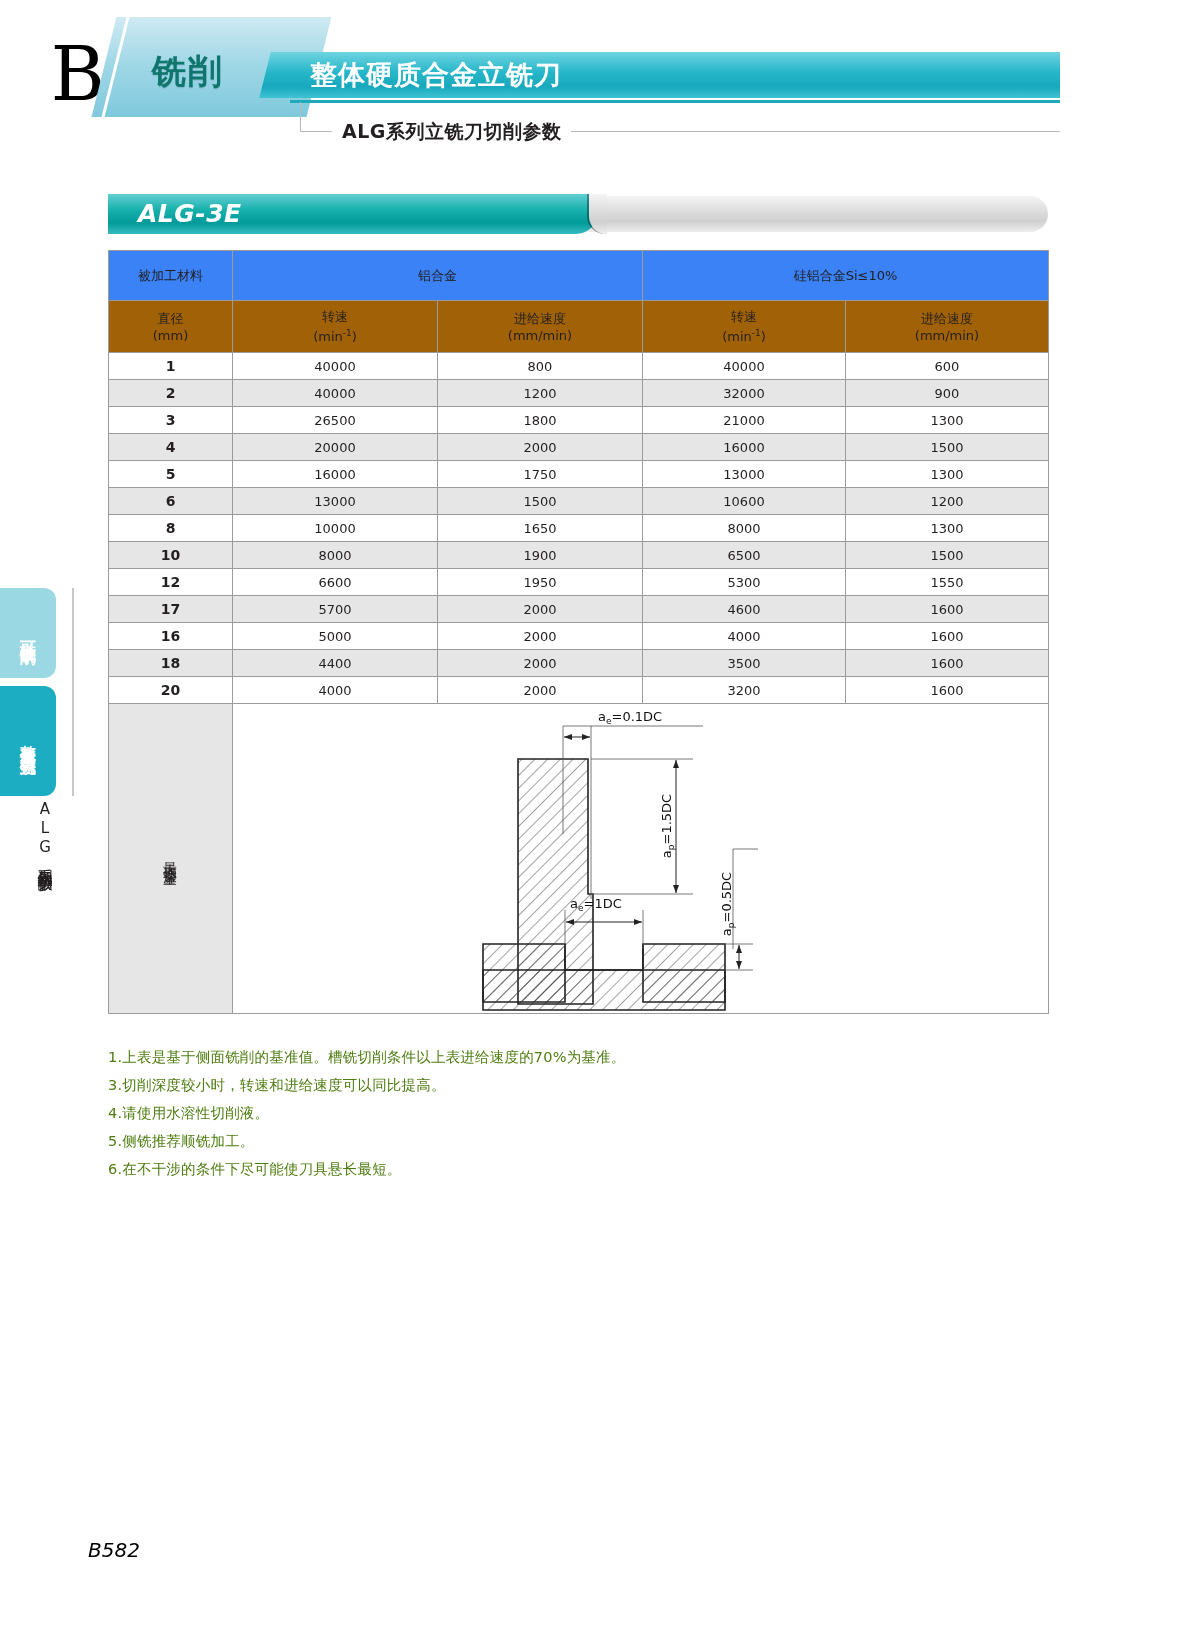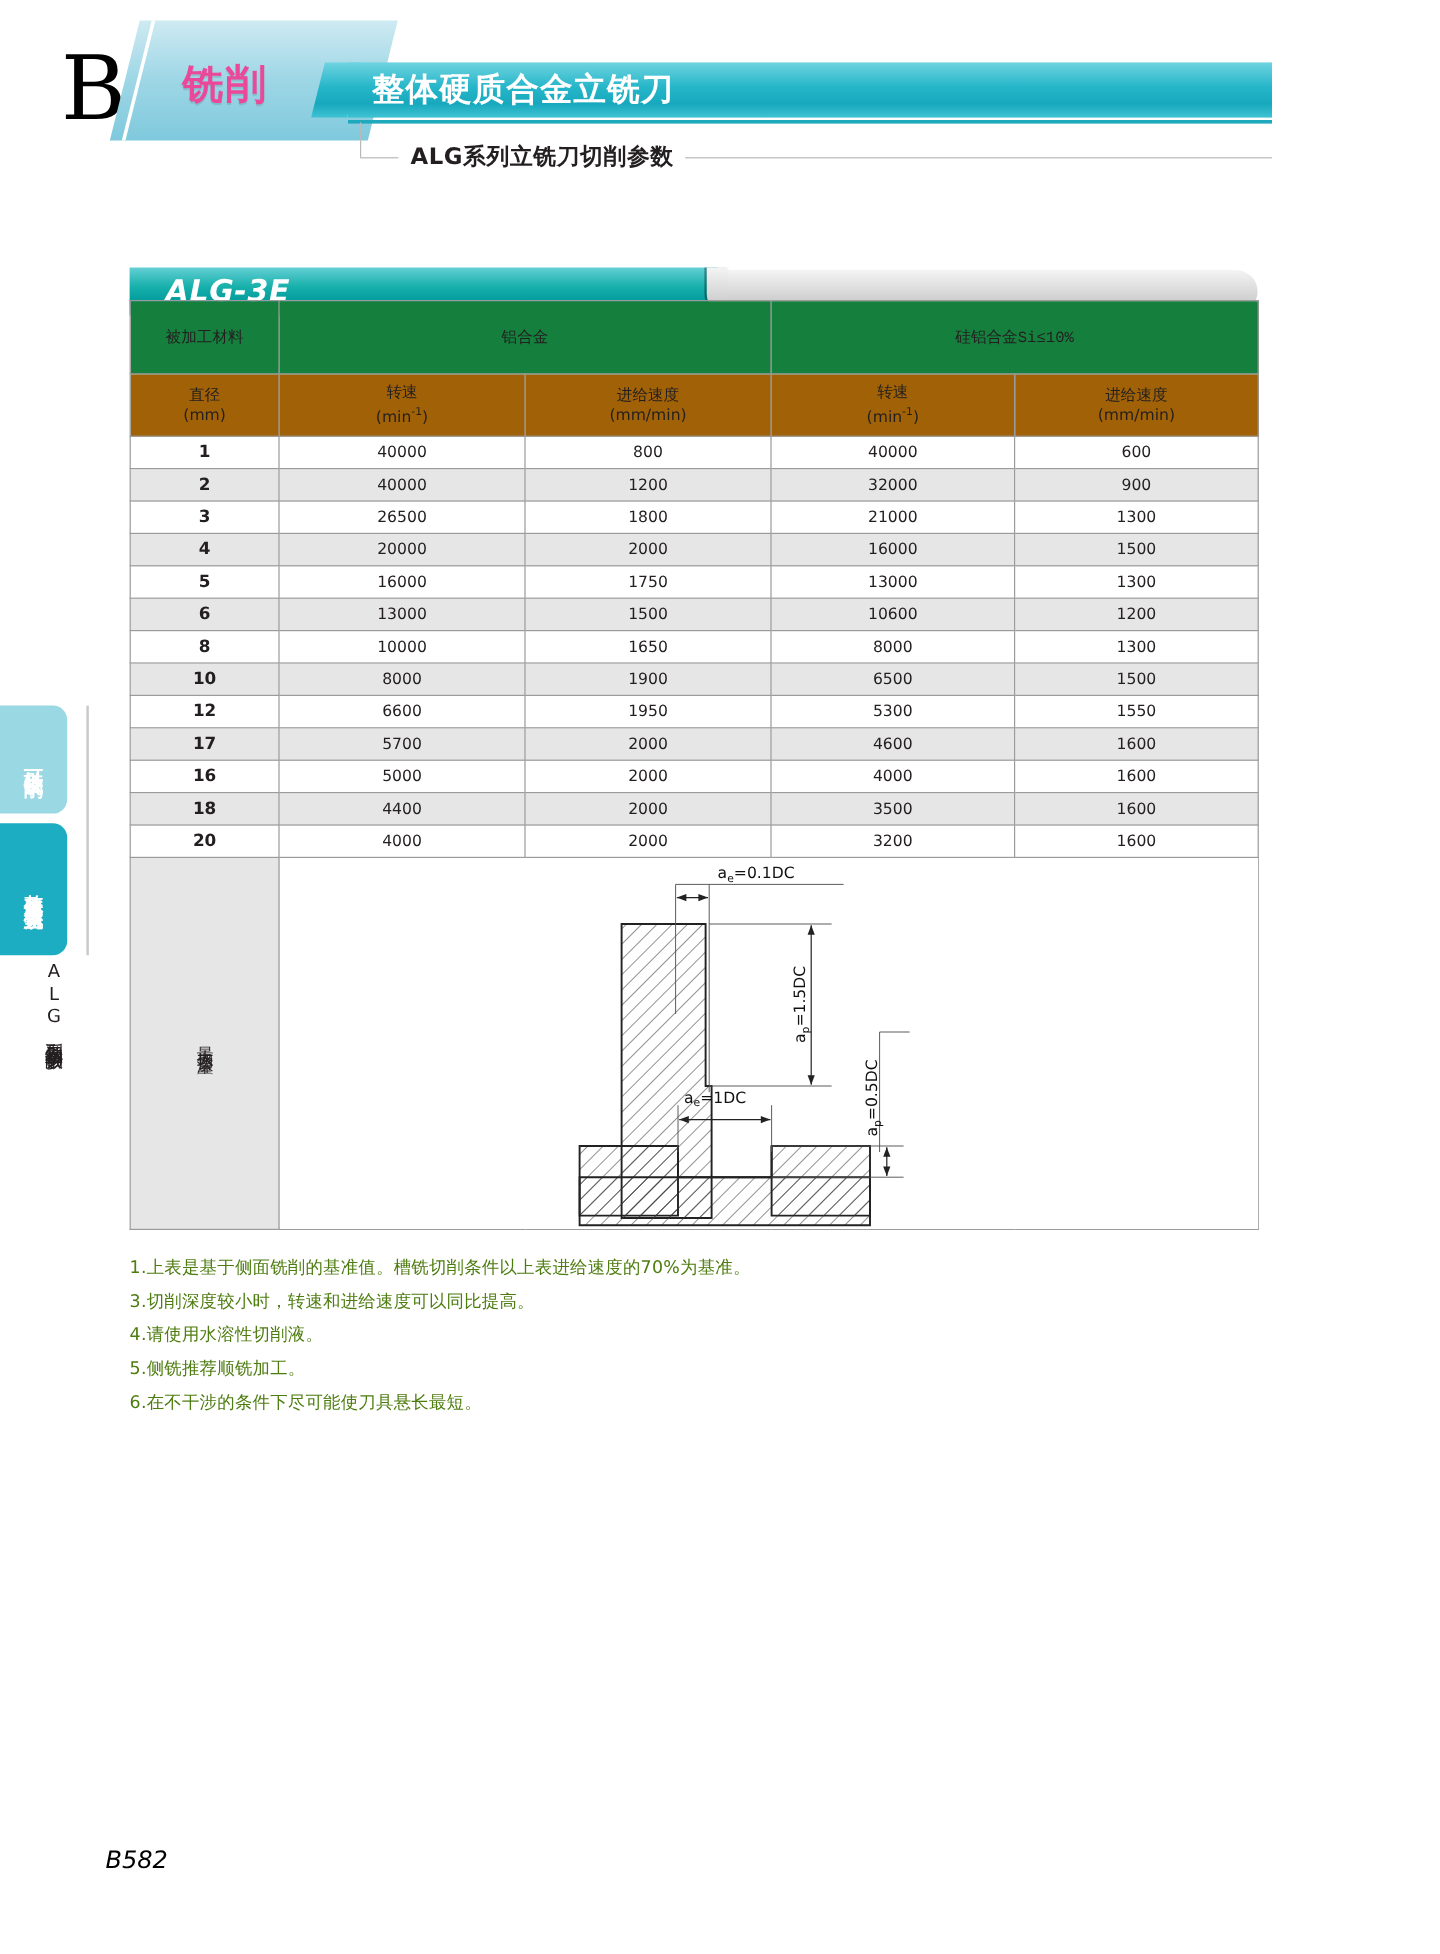--- a/index.html
+++ b/index.html
@@ -21,21 +21,21 @@
   .hdr-parallelogram {
     position:absolute; left:104px; top:17px; width:215px; height:100px;
     background:linear-gradient(180deg,#cfeaf2 0%,#9fd7e6 48%,#7fc9dd 100%);
     transform:skewX(-14deg);
   }
   .hdr-parallelogram .notch {
     position:absolute; left:10px; top:0; width:3px; height:100px; background:#ffffff;
   }
   .hdr-cat {
     position:absolute; left:152px; top:48px; width:140px; height:46px;
-    font-size:34px; font-weight:700; color:#ec4899; letter-spacing:2px;
+    font-size:34px; font-weight:700; color:#0f766e; letter-spacing:2px;
     line-height:46px; text-shadow:0 1px 1px rgba(0,0,0,.12);
   }
   .hdr-bar {
     position:absolute; left:290px; top:52px; width:770px; height:46px;
     background:linear-gradient(180deg,#6fd3e0 0%,#25b6c9 45%,#17a8bd 75%,#3fc3d3 100%);
   }
   .hdr-bar::before{
     content:""; position:absolute; left:-25px; top:0; width:30px; height:46px;
     background:linear-gradient(180deg,#6fd3e0 0%,#25b6c9 45%,#17a8bd 75%,#3fc3d3 100%);
     transform:skewX(-14deg);
@@ -78,21 +78,21 @@
     position:absolute; left:72px; top:588px; width:2px; height:208px;
     background:#c8c8c8;
   }
   .side-vtext {
     position:absolute; left:30px; top:800px; width:30px;
     writing-mode:vertical-rl; text-orientation:upright;
     font-size:15px; color:#231f20; letter-spacing:1px; line-height:30px;
   }
 
   
-  .alg-wrap { position:absolute; left:108px; top:194px; width:940px; height:40px;margin-top:29px; }
+  .alg-wrap { position:absolute; left:108px; top:194px; width:940px; height:40px; }
   .alg-gray {
     position:absolute; left:468px; top:2px; width:472px; height:36px;
     background:linear-gradient(180deg,#f4f4f4 0%,#dcdcdc 45%,#cfcfcf 70%,#ededed 100%);
     border-radius:0 18px 18px 0;
   }
   .alg-pill {
     position:absolute; left:0; top:0; width:490px; height:40px;
     background:linear-gradient(180deg,#63cfd4 0%,#17b0ab 40%,#039a9b 72%,#35bcbd 100%);
     border-radius:0 0 22px 0;
   }
@@ -111,21 +111,21 @@
   
   .tbl {
     position:absolute; left:108px; top:250px; width:940px;
     border-collapse:collapse; table-layout:fixed;
   }
   .tbl td, .tbl th {
     border:1px solid #9b9b9b; text-align:center; vertical-align:middle;
     font-size:13px; font-weight:400; color:#231f20; padding:0;
   }
   .th-mat {
-    height:61px; background:#15803d; font-size:14px; font-weight:400;font-family:Liberation Mono, monospace;
+    height:50px; background:#3b82f6; font-size:14px; font-weight:400;
   }
   .th-sub {
     height:52px; background:#a16207; font-size:13px; line-height:17px;
   }
   .tbl td.dia { font-weight:700; font-size:14px; }
   .tbl tr.odd td { background:#ffffff; }
   .tbl tr.even td { background:#e6e6e6; }
   .tbl td { height:27px; }
   .col1{width:124px;} .col2{width:205px;} .col3{width:205px;}
   .col4{width:203px;} .col5{width:203px;}

